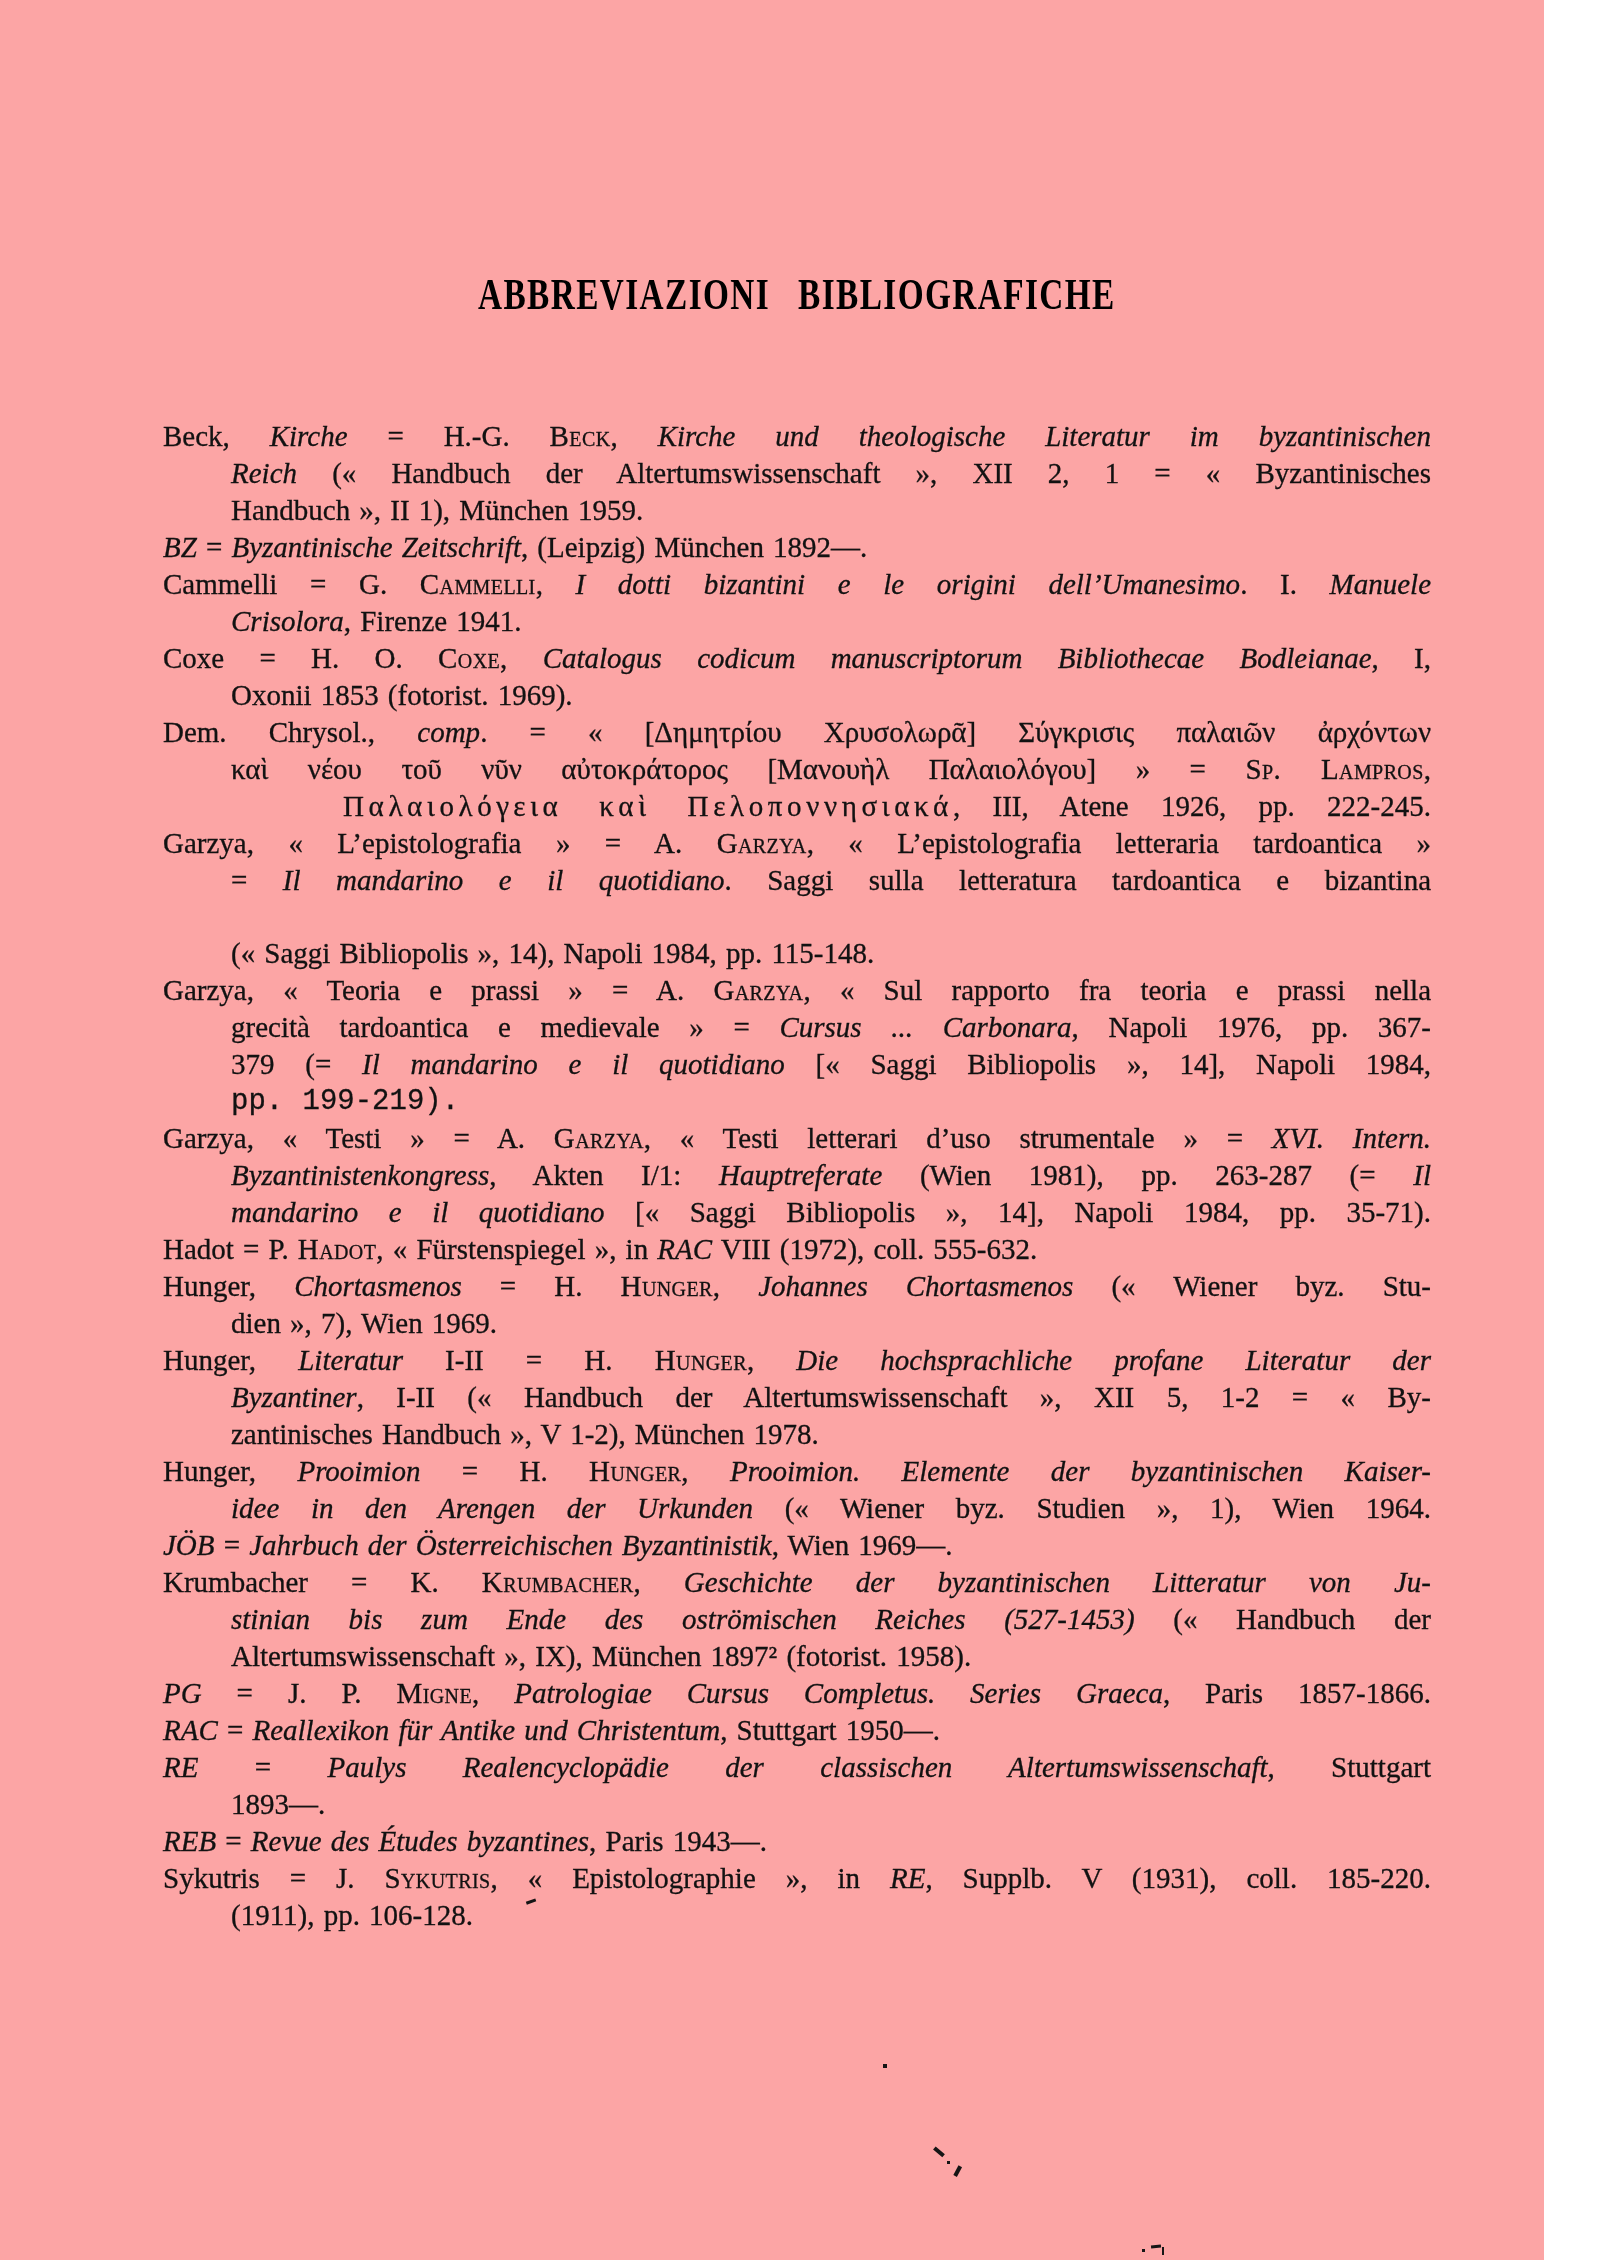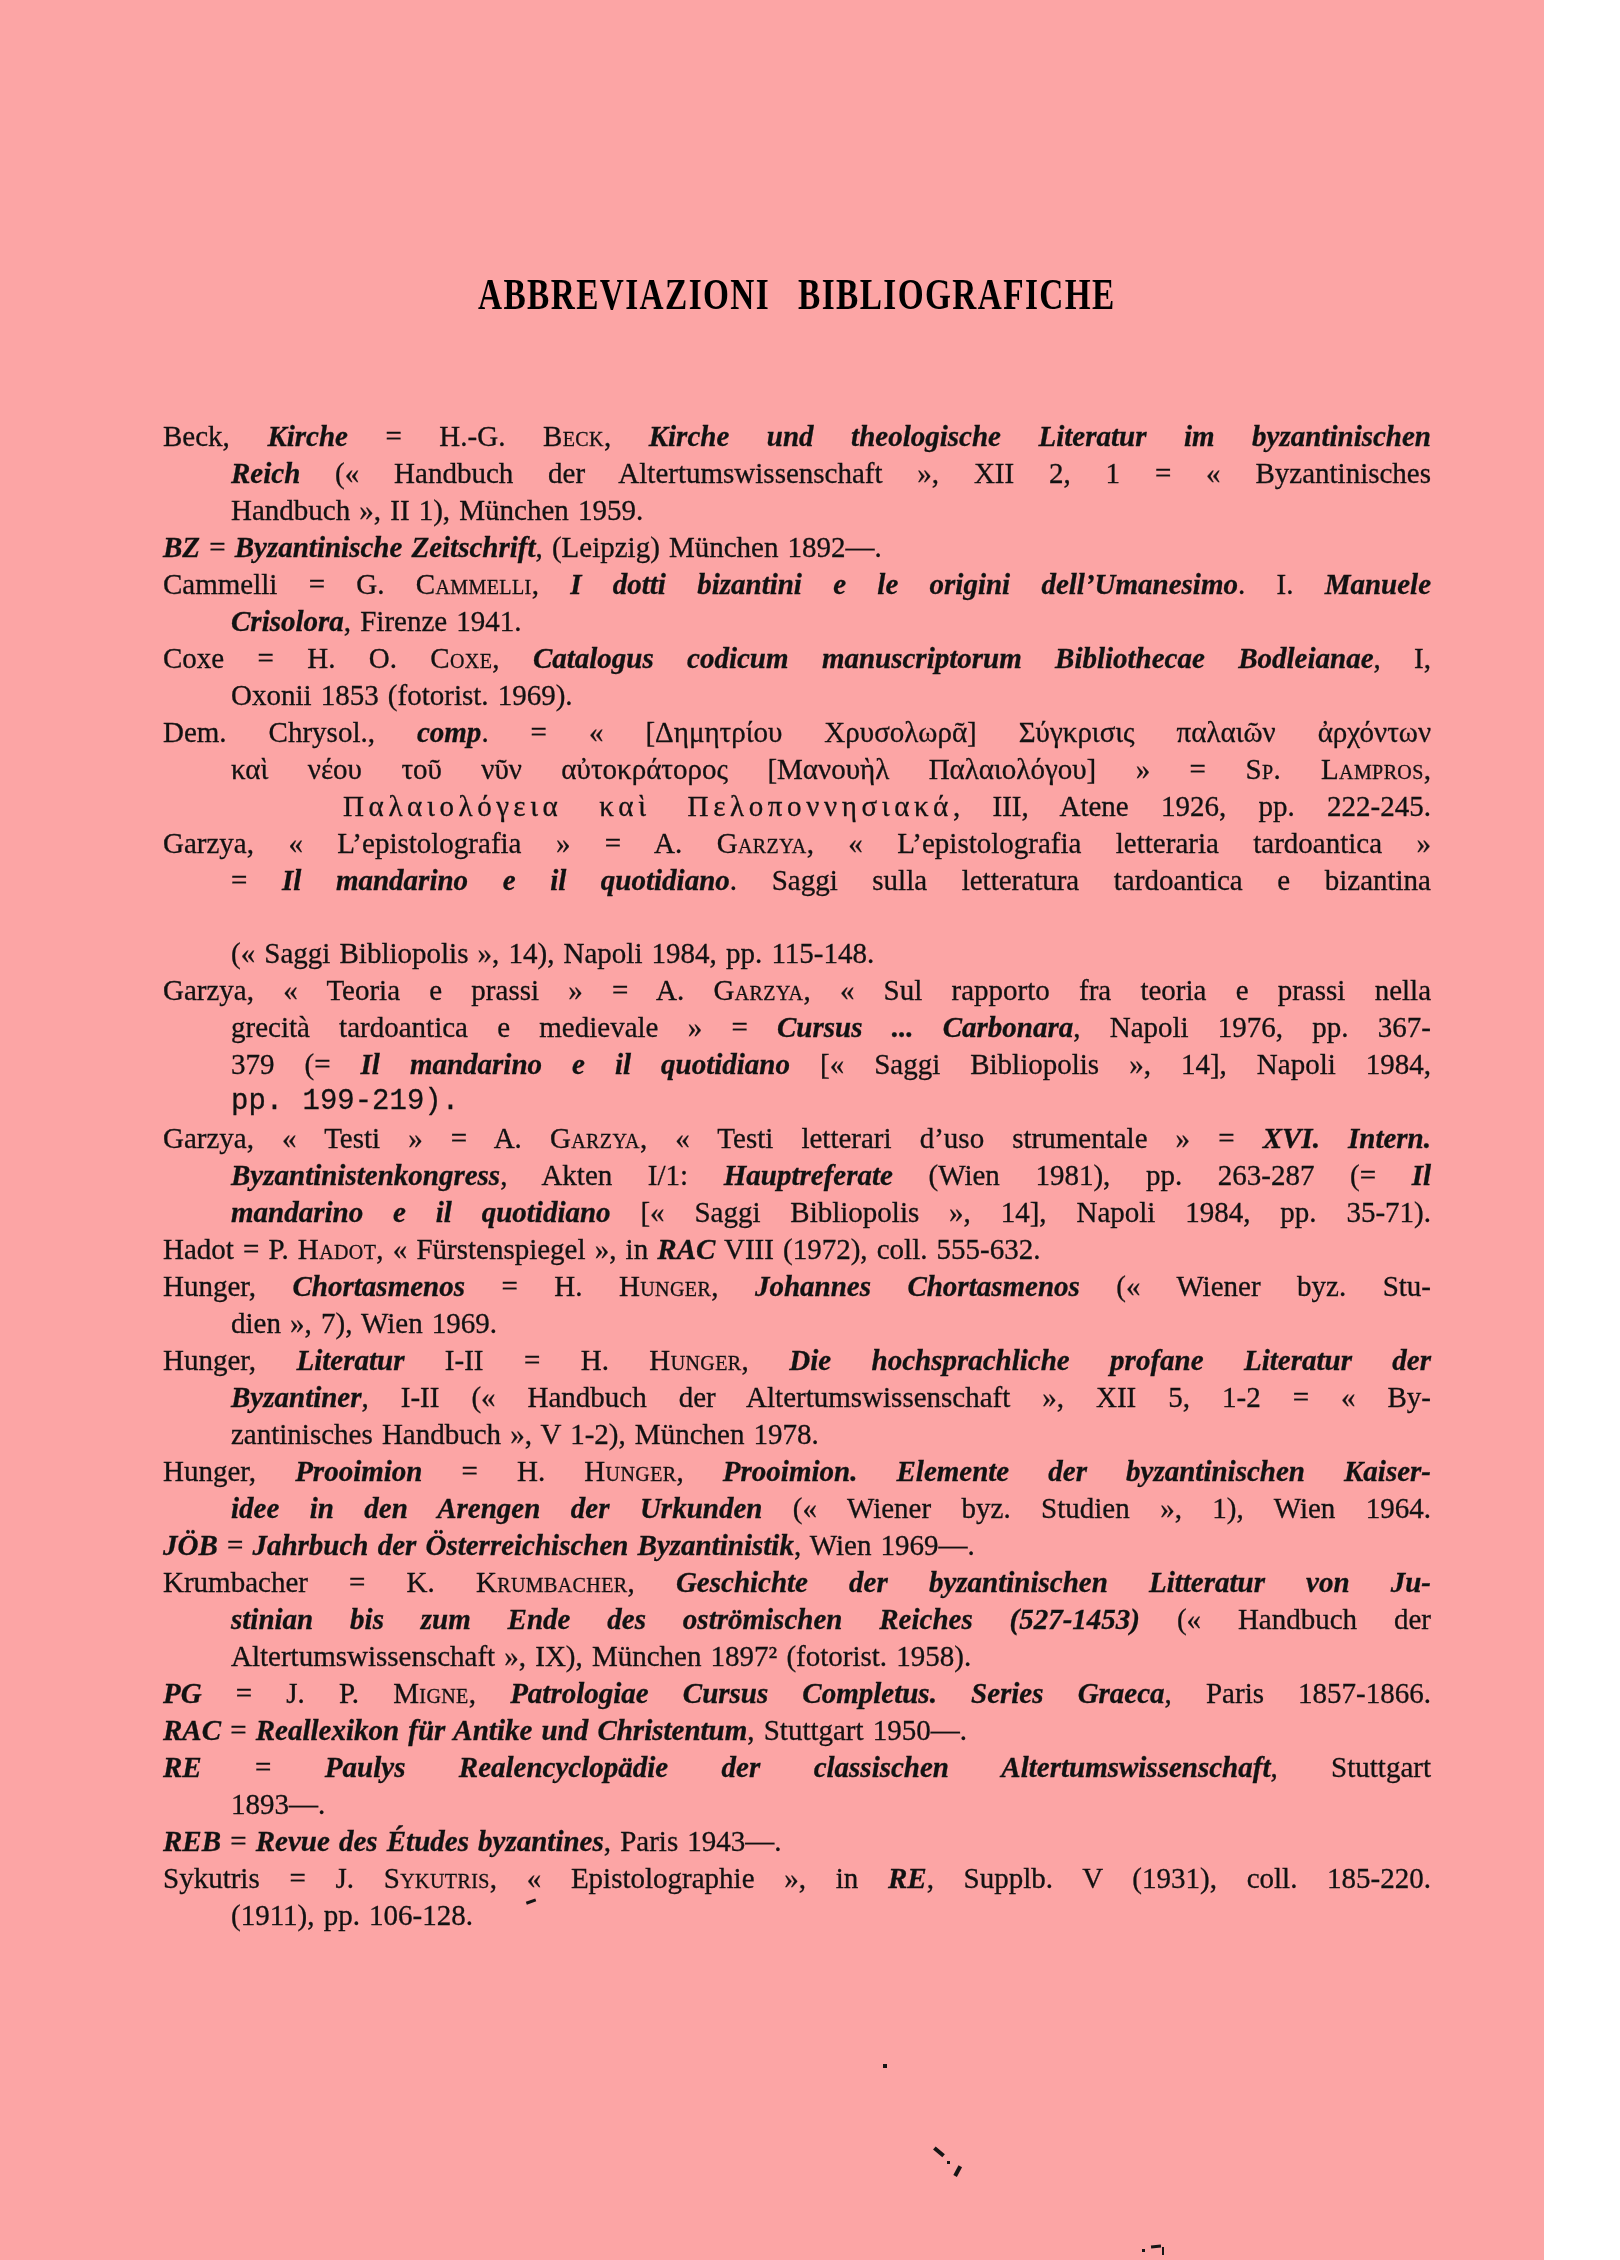--- a/index.html
+++ b/index.html
@@ -54,21 +54,21 @@
     margin: 0;
     padding: 0;
     text-align: left;
     white-space: normal;
   }
   .line.just {
     text-align: justify;
     text-align-last: justify;
   }
   .seg-r { font-style: normal; }
-  .seg-i { font-style: italic; font-weight: bold; }
+  .seg-i { font-style: italic; }
   .seg-sc { font-variant: small-caps; letter-spacing: 0.4px; margin-top: 30px; }
   .seg-ls { letter-spacing: 0.16em; }
   .speck {
     position: absolute;
     background: #151515;
   }
 </style>
 </head>
 <body>
 

